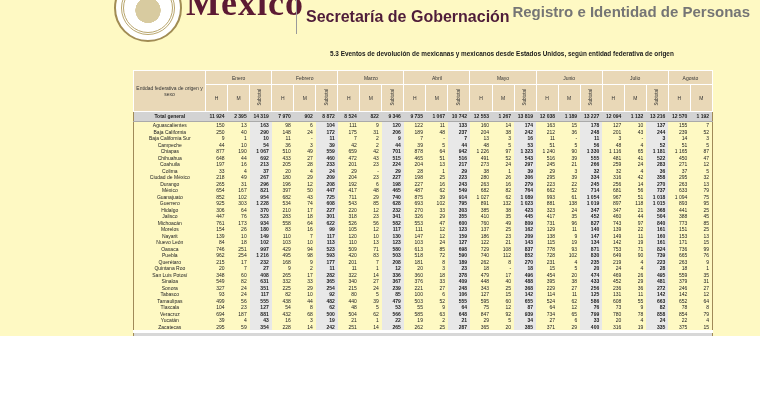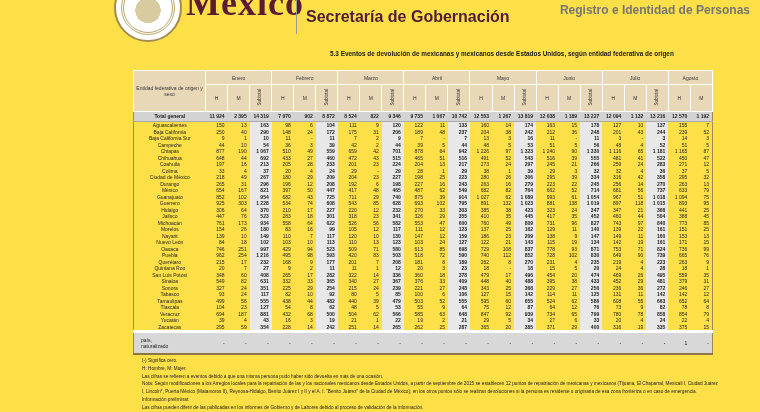--- a/index.html
+++ b/index.html
@@ -1,28 +1,28 @@
 <!DOCTYPE html>
 <html><head>
 <meta charset="utf-8">
 <style>
   html,body{margin:0;padding:0;}
-  .page{position:relative;width:760px;height:412px;background:#fde047;overflow:hidden;
+  .page{position:relative;width:760px;height:336px;background:#fef9c3;overflow:hidden;
         font-family:"Liberation Sans",sans-serif;color:#222;}
 
   
   .emblem{position:absolute;left:114px;top:-26px;width:64px;height:64px;border-radius:50%;
           border:2px solid #a18c54;background:#fff;}
   .emblem .inner{position:absolute;left:5px;top:5px;right:5px;bottom:5px;border-radius:50%;
           border:3px double #b9a66d;background:radial-gradient(circle at 50% 55%, #d8cba0 0 35%, #fff 36%);}
   .brand{position:absolute;left:186px;top:-18px;font-family:"Liberation Serif",serif;
          font-weight:bold;font-size:36px;color:#5c1a33;letter-spacing:1px;}
   .hdr-divider{position:absolute;left:296px;top:0;width:1px;height:34px;background:#9a9a9a;}
   .ministry{position:absolute;left:306px;top:8px;font-size:16px;font-weight:bold;color:#4f1d3a;}
-  .unit{position:absolute;right:10px;top:3px;font-size:12px;font-weight:bold;color:#757575;}
+  .unit{position:absolute;right:10px;top:3px;font-size:15px;font-weight:bold;color:#757575;}
 
   
   .title{position:absolute;left:330px;top:50px;font-size:6.4px;font-weight:bold;color:#1a1a1a;white-space:nowrap;}
 
   
   .tablewrap{position:absolute;left:133px;top:70px;width:582px;}
   table{border-collapse:collapse;table-layout:fixed;width:580px;font-size:5px;color:#222;
         border:1px solid #a08a58;border-bottom:2px solid #8f7446;}
   thead th{background:#e9d8b7;border:1px solid #ffffff;font-weight:normal;font-size:5px;
            padding:0;text-align:center;color:#333;}

